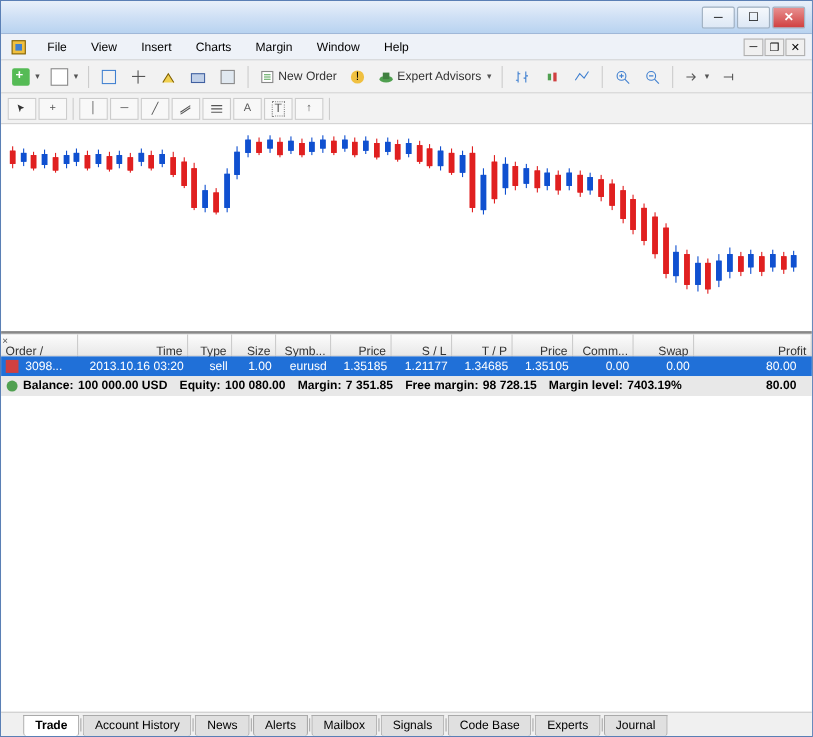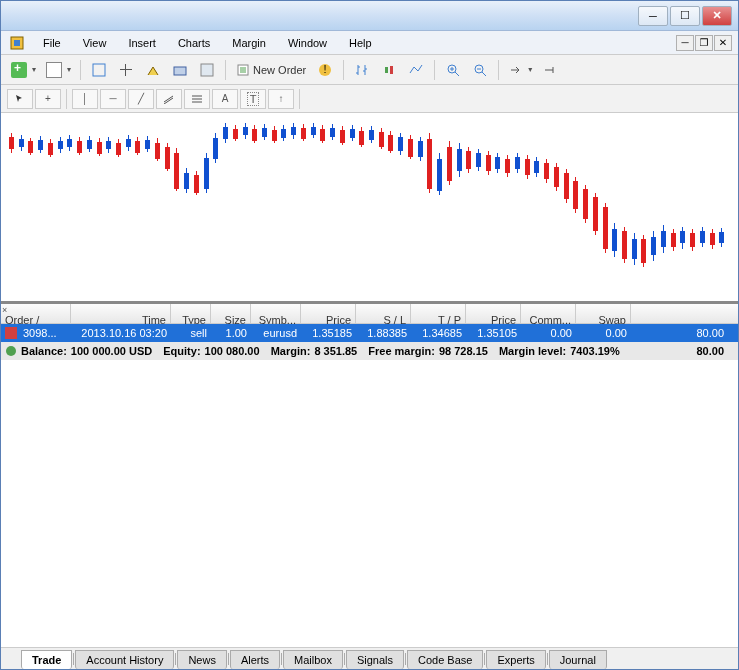--- a/index.html
+++ b/index.html
@@ -130,20 +130,27 @@
           <path d="M4 5h6M4 7h6M4 9h6" stroke="#50a050"></path>
         </svg>
       <span class="tbtn-label">New Order</span>
     </div>
     <div class="tbtn">
         <svg width="14" height="14">
           <circle cx="7" cy="7" r="6" fill="#f0c040"></circle>
           <text x="7" y="10" text-anchor="middle" font-size="9" fill="#000">!</text>
         </svg>
       </div>
+    <div class="tbtn drop">
+      <svg width="14" height="14">
+          <ellipse cx="7" cy="9" rx="6" ry="3" fill="#50a050"></ellipse>
+          <rect x="4" y="3" width="6" height="6" fill="#408040"></rect>
+        </svg>
+      <span class="tbtn-label">Expert Advisors</span>
+    </div>
     <div class="sep"></div>
     <div class="tbtn">
         <svg width="14" height="14">
           <path d="M3 2v10M3 4h2M3 10h-2M10 2v10M10 6h2M10 8h-2" stroke="#4080d0"></path>
         </svg>
       </div>
     <div class="tbtn">
         <svg width="14" height="14">
           <rect x="3" y="4" width="3" height="6" fill="#50a050"></rect>
           <rect x="8" y="3" width="3" height="8" fill="#d04040"></rect>
@@ -519,47 +526,48 @@
       <div class="gh r col-time">Time</div>
       <div class="gh r col-type">Type</div>
       <div class="gh r col-size">Size</div>
       <div class="gh r col-symb">Symb...</div>
       <div class="gh r col-price">Price</div>
       <div class="gh r col-sl">S / L</div>
       <div class="gh r col-tp">T / P</div>
       <div class="gh r col-price2">Price</div>
       <div class="gh r col-comm">Comm...</div>
       <div class="gh r col-swap">Swap</div>
+      <div class="gh r col-profit">Profit</div>
     </div>
     <div class="grid-row sel">
       <div class="gc col-order" style="display:flex;gap:6px;align-items:flex-start">
           <svg width="12" height="12">
             <rect width="12" height="12" fill="#d04040"></rect>
           </svg>
           <span>3098...</span>
         </div>
       <div class="gc r col-time">2013.10.16 03:20</div>
       <div class="gc r col-type">sell</div>
       <div class="gc r col-size">1.00</div>
       <div class="gc r col-symb">eurusd</div>
       <div class="gc r col-price">1.35185</div>
-      <div class="gc r col-sl">1.88385</div>
+      <div class="gc r col-sl">1.21177</div>
       <div class="gc r col-tp">1.34685</div>
       <div class="gc r col-price2">1.35105</div>
       <div class="gc r col-comm">0.00</div>
       <div class="gc r col-swap">0.00</div>
       <div class="gc r col-profit" style="padding-right:14px"><span>80.00</span></div>
     </div>
     <div class="balance-row">
       <svg width="12" height="12">
           <circle cx="6" cy="6" r="5" fill="#50a050"></circle>
         </svg>
       <span>Balance:</span> <span>100 000.00 USD</span>&nbsp;
       <span>Equity:</span> <span>100 080.00</span>&nbsp;
-      <span>Margin:</span> <span>8 351.85</span>&nbsp;
+      <span>Margin:</span> <span>7 351.85</span>&nbsp;
       <span>Free margin:</span> <span>98 728.15</span>&nbsp;
       <span>Margin level:</span> <span>7403.19%</span>
       <span class="spacer"></span>
       <span style="padding-right:10px">80.00</span>
     </div>
     <div style="flex:1"></div>
 
     <div class="tabs-bottom" id="btabs">
         <div class="btab active">Trade</div>
         <div class="tdiv"></div>

